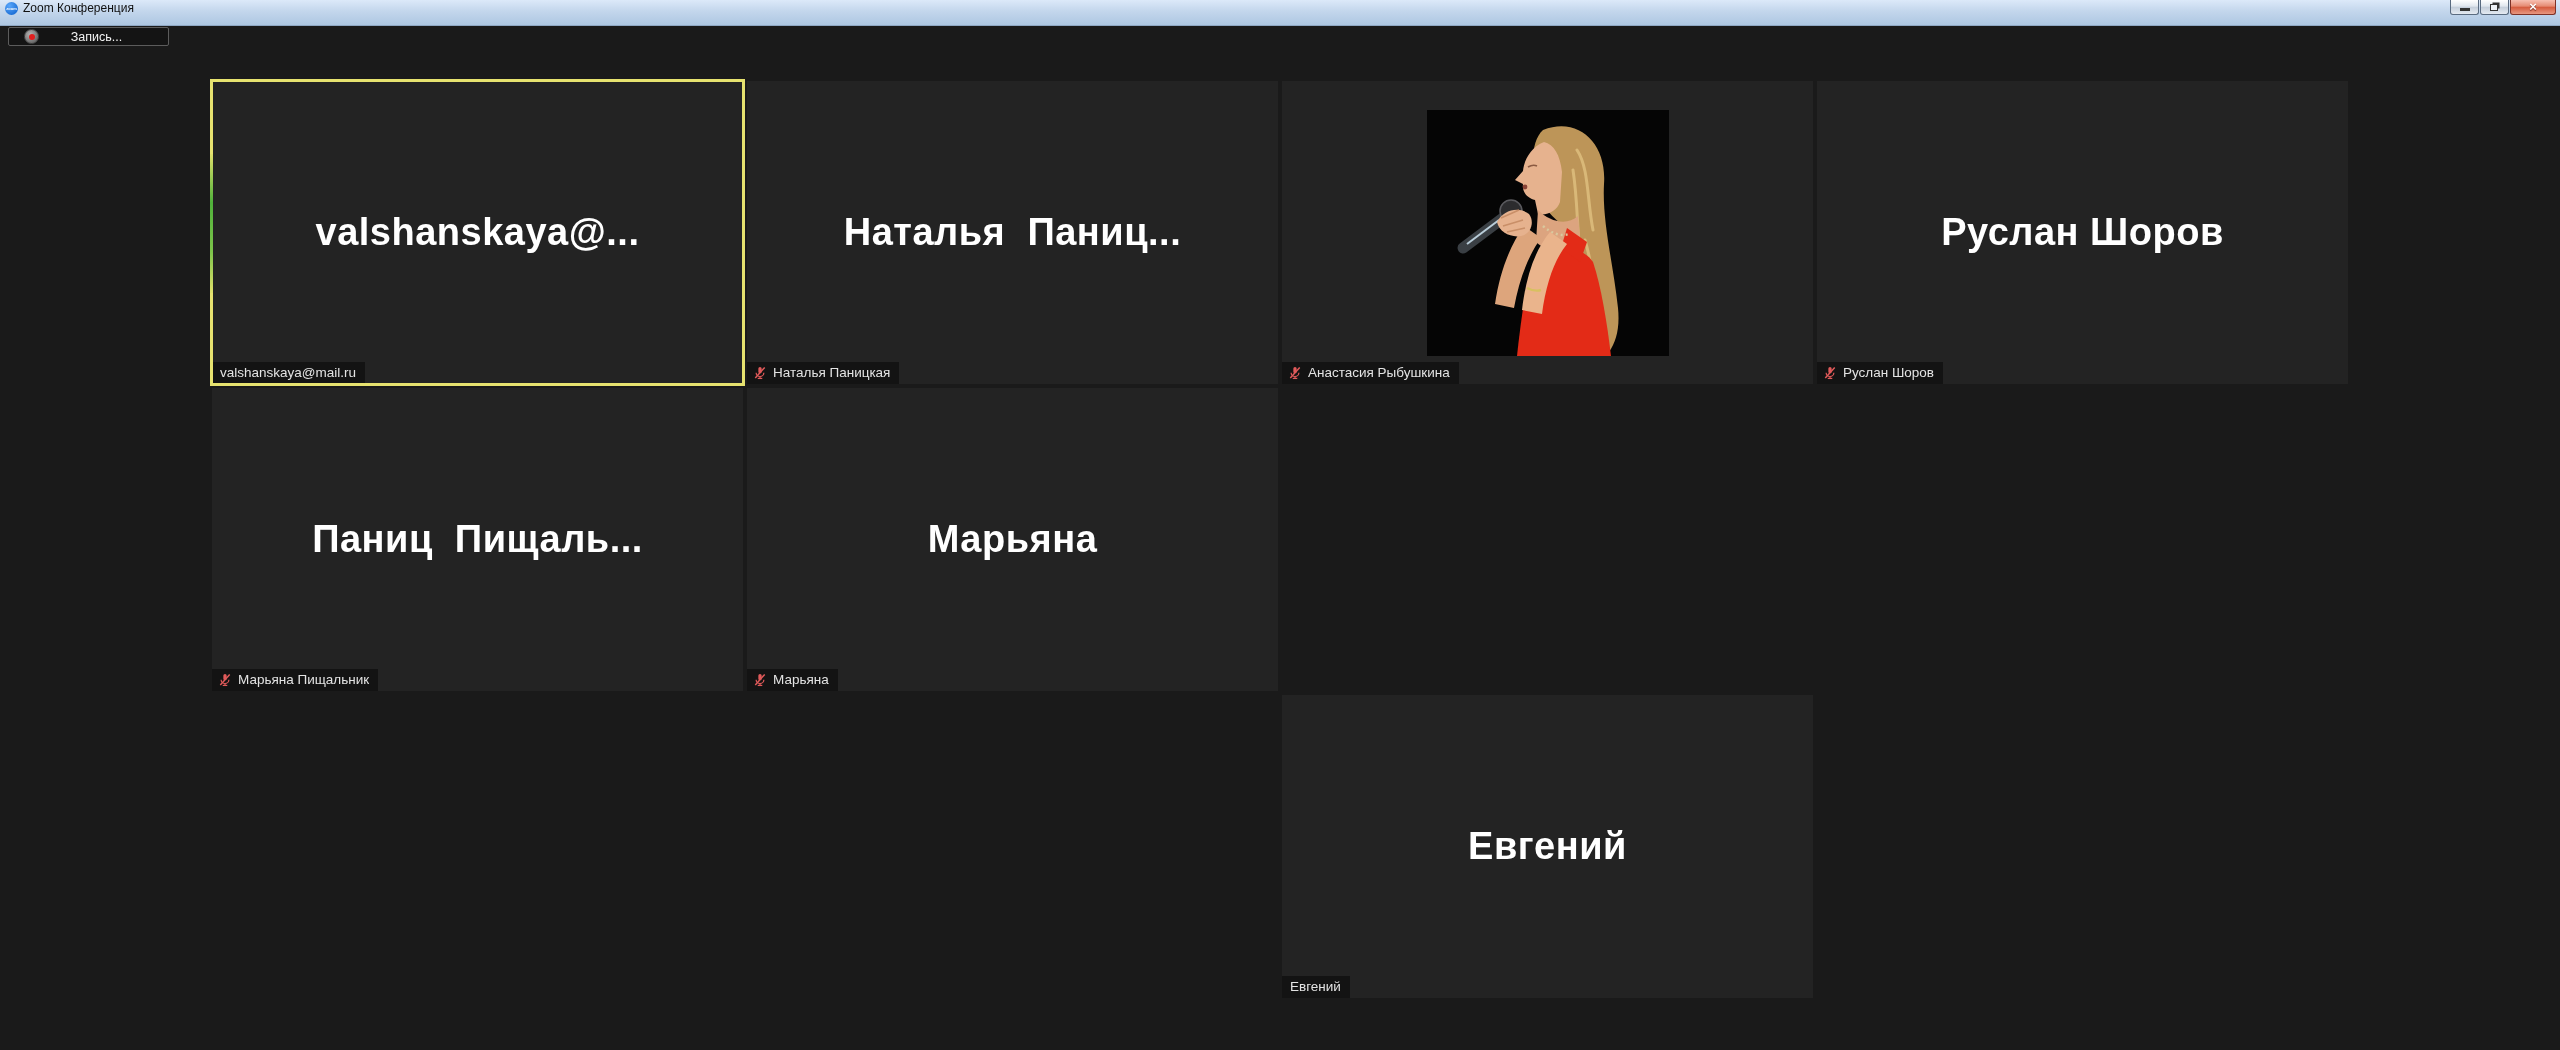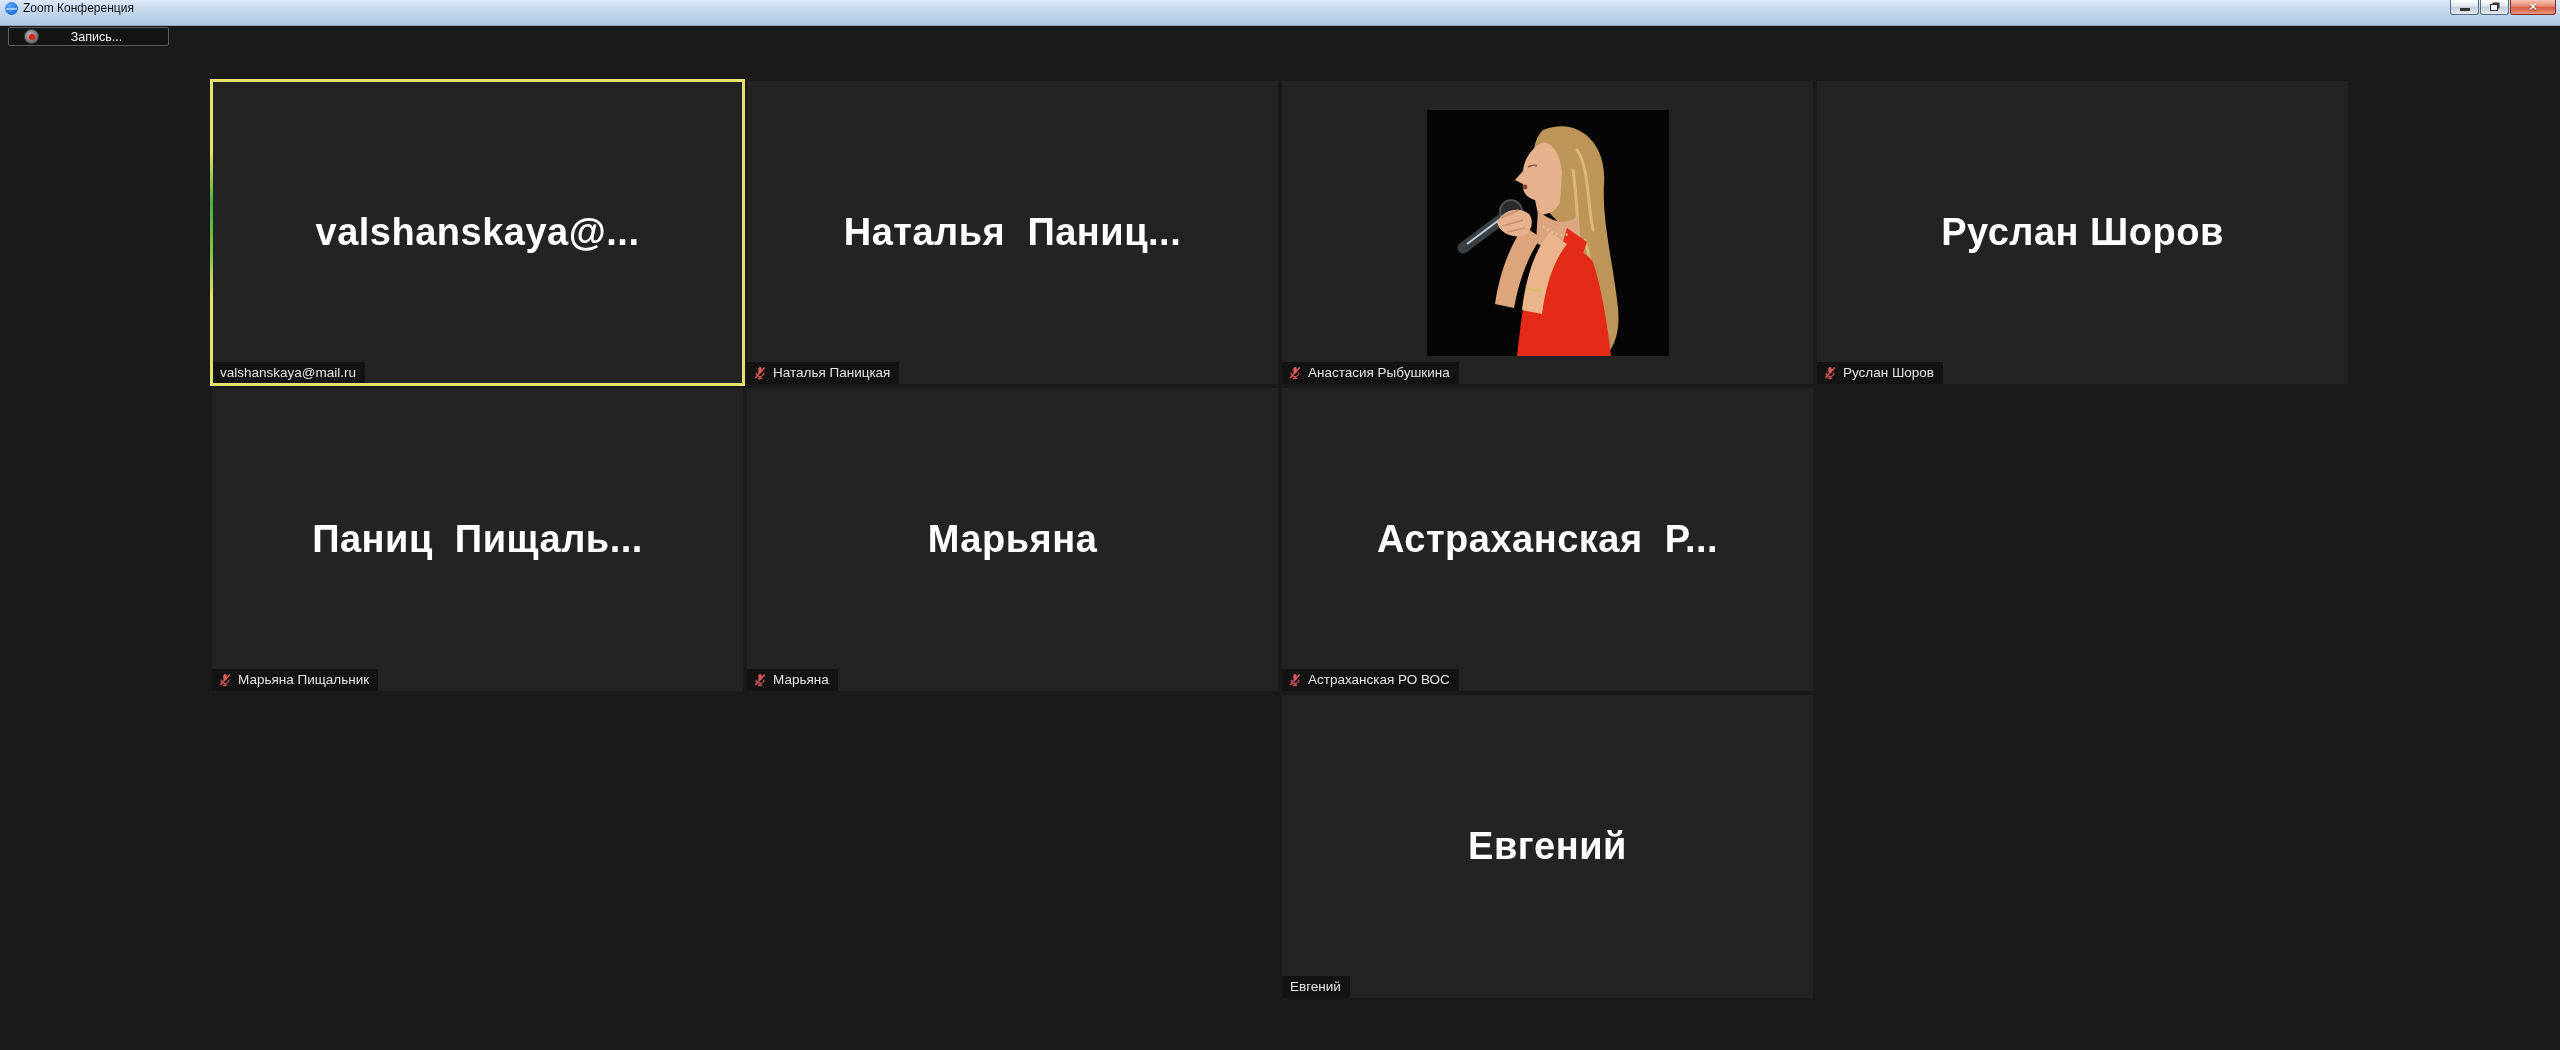--- a/index.html
+++ b/index.html
@@ -227,35 +227,20 @@
           <path d="M3.6 7.6a4.4 4.4 0 0 0 8.8 0"></path>
             <line x1="8" y1="12" x2="8" y2="13.6"></line>
             <line x1="5.4" y1="14.2" x2="10.6" y2="14.2"></line>
           <line x1="2.6" y1="13.6" x2="13.4" y2="1.6" stroke-width="1.7"></line>
         </g>
       </svg>
       <span>Марьяна</span>
     </div>
   </div>
 
-  <div class="tile">
-    <div class="big-name">Астраханская  Р...</div>
-    <div class="name-tag">
-      <svg class="mic-ico" viewBox="0 0 16 16">
-        <g stroke="#e05a5a" fill="none" stroke-width="1.4">
-          <rect x="6.1" y="1.2" width="3.8" height="7.2" rx="1.9" fill="#e05a5a" stroke="none"></rect>
-          <path d="M3.6 7.6a4.4 4.4 0 0 0 8.8 0"></path>
-            <line x1="8" y1="12" x2="8" y2="13.6"></line>
-            <line x1="5.4" y1="14.2" x2="10.6" y2="14.2"></line>
-          <line x1="2.6" y1="13.6" x2="13.4" y2="1.6" stroke-width="1.7"></line>
-        </g>
-      </svg>
-      <span>Астраханская РО ВОС</span>
-    </div>
-  </div>
 
 
   <div class="tile pos-r3c3">
     <div class="big-name">Евгений</div>
     <div class="name-tag no-icon">
       <span>Евгений</span>
     </div>
   </div>
 
 </div>

